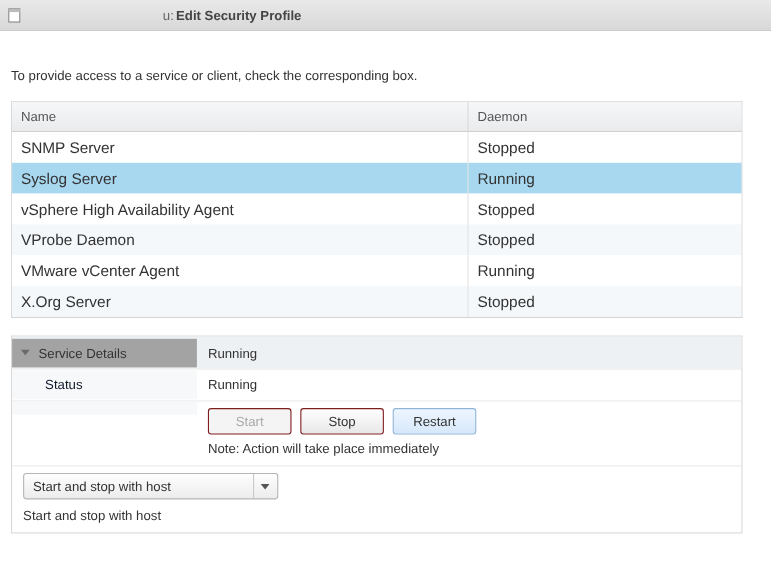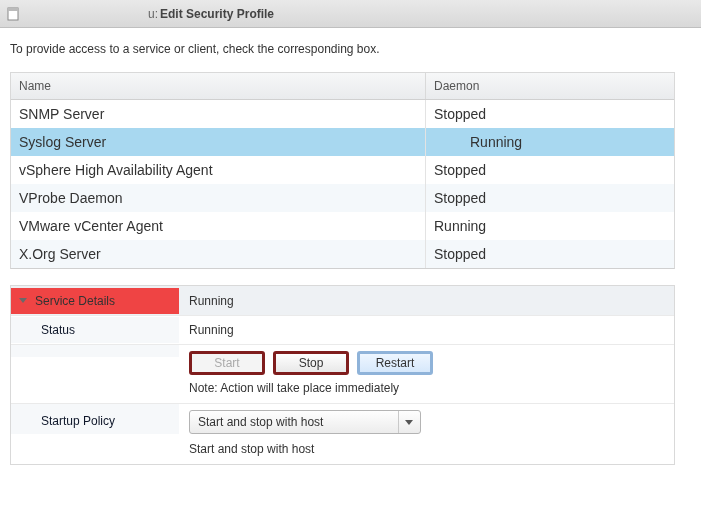--- a/index.html
+++ b/index.html
@@ -32,20 +32,21 @@
     margin-left: 120px;
     font-weight: normal;
   }
   .titlebar .title-bold {
     color: #444;
     font-weight: bold;
     margin-left: 2px;
   }
   .content {
     padding: 12px 26px 10px 10px;
+    margin-top: 20px;
   }
   .intro {
     line-height: 18px;
     white-space: nowrap;
   }
   .table-wrap {
     margin-top: 14px;
     border: 1px solid #d9d9d9;
     border-bottom: 1px solid #d0d0d0;
   }
@@ -61,21 +62,21 @@
   }
   .col-name { width: 415px; border-right: 1px solid #d9d9d9; }
   .col-daemon { flex: 1; }
   .trow {
     display: flex;
     font-size: 14px;
   }
   .trow .td { padding: 6px 8px; }
   .trow:nth-child(odd) { background: #ffffff; }
   .trow:nth-child(even) { background: #f4f8fb; }
-  .trow.selected { background: #a8d8f0; gap: 36px; }
+  .trow.selected { background: #a8d8f0; }
   .trow .td.col-name { border-right: 1px solid #e3e3e3; }
 
   .details {
     margin-top: 16px;
     border: 1px solid #d9d9d9;
   }
   .drow {
     display: flex;
     min-height: 29px;
     align-items: center;
@@ -94,21 +95,21 @@
   }
   .dlabel.right { padding-left: 30px; color: #0f172a; }
   .dvalue {
     flex: 1;
     padding: 6px 10px;
   }
   .sd-header {
     background: #eef1f4;
   }
   .sd-header .dlabel {
-    background: #ef4444;
+    background: #a3a3a3;
     font-weight: normal;
     color: #333;
     display: flex;
     align-items: center;
     gap: 6px;
   }
   .chev {
     width: 0; height: 0;
     border-left: 4px solid transparent;
     border-right: 4px solid transparent;
@@ -116,21 +117,21 @@
     margin-right: 2px;
   }
   .btns {
     display: flex;
     gap: 8px;
     padding: 6px 10px 2px 10px;
   }
   button.ui-btn {
     min-width: 76px;
     height: 24px;
-    border: 3px solid #7f1d1d;
+    border: 1px solid #7f1d1d;
     border-radius: 3px;
     background: linear-gradient(#fefefe, #e8e8e8);
     font-size: 12px;
     color: #333;
     cursor: pointer;
   }
   button.ui-btn:disabled {
     color: #aaa;
     background: #f4f4f4;
     cursor: default;
@@ -239,21 +240,20 @@
         <div class="btns">
           <button class="ui-btn" disabled="">Start</button>
           <button class="ui-btn">Stop</button>
           <button class="ui-btn primary">Restart</button>
         </div>
         <div class="note">Note: Action will take place immediately</div>
       </div>
     </div>
 
     <div class="drow" style="align-items:flex-start;">
-      <div class="dlabel right" style="padding-top:10px;">Startup Policy</div>
       <div style="flex:1;">
         <div style="padding:6px 10px 0 10px;">
           <div class="select-wrap">
             <div class="sel-text">Start and stop with host</div>
             <div class="sel-btn">
               <span class="chev"></span>
             </div>
           </div>
         </div>
         <div class="policy-desc">Start and stop with host</div>

